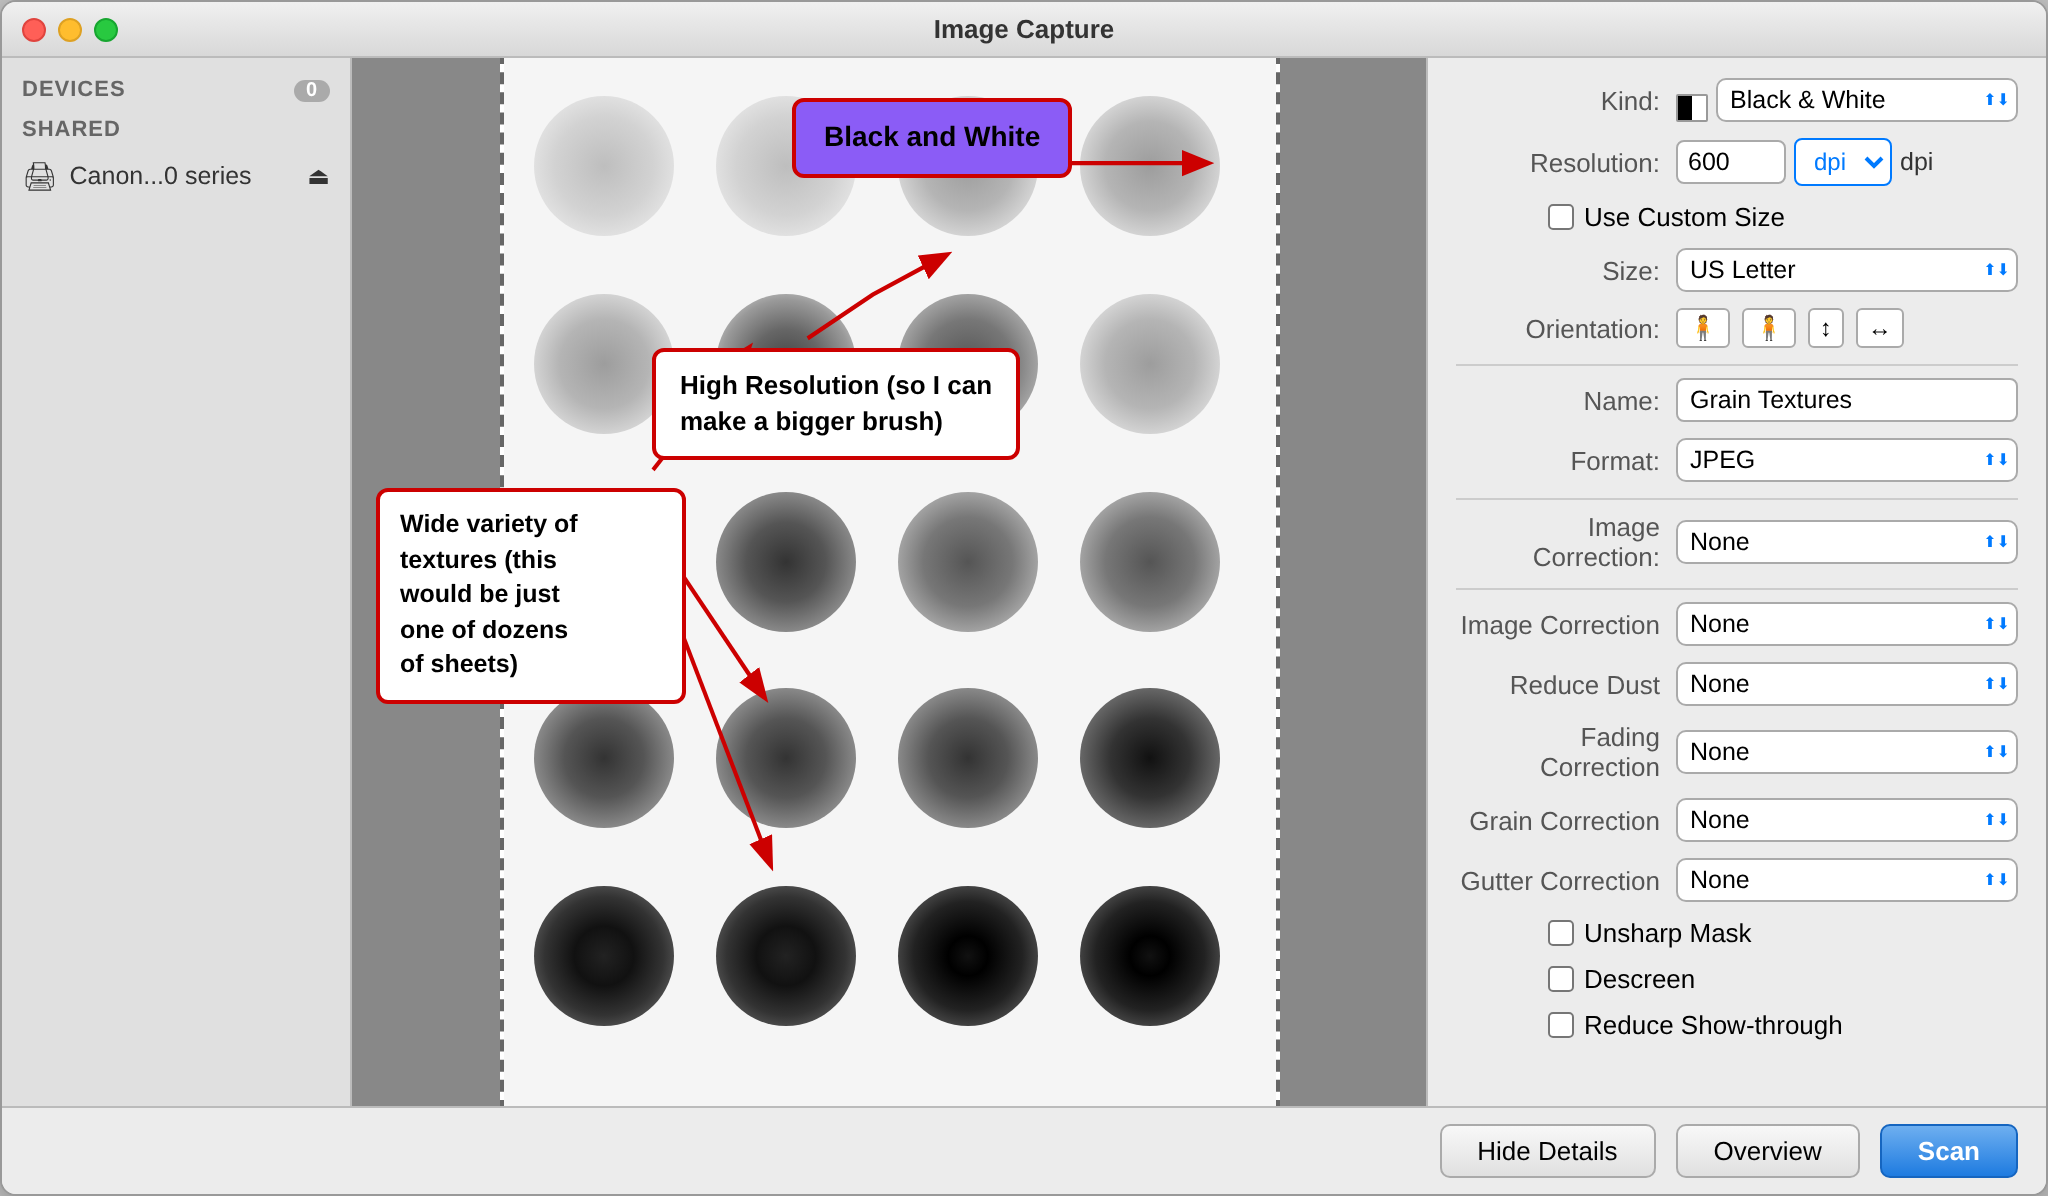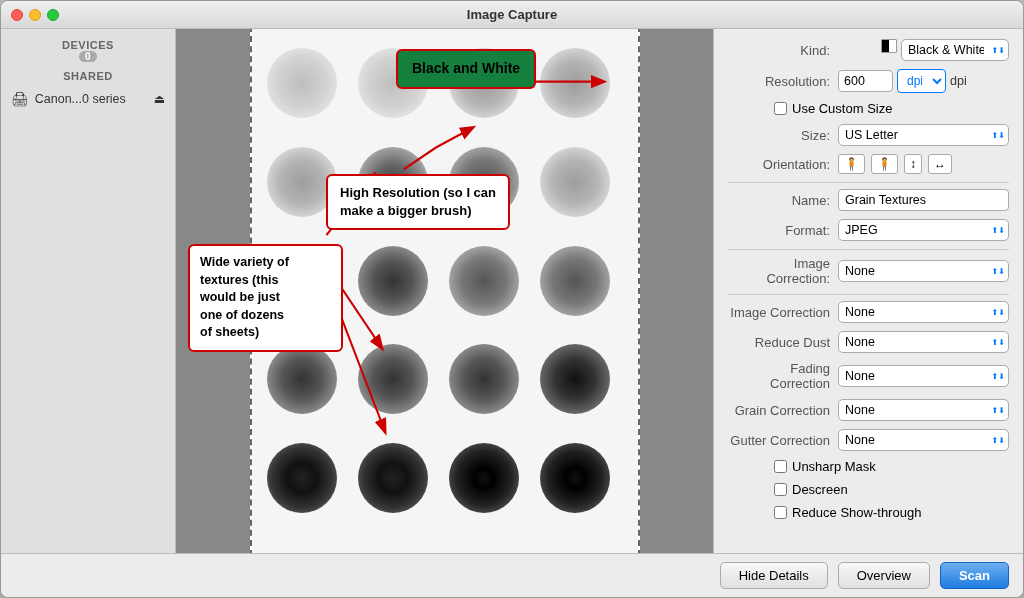--- a/index.html
+++ b/index.html
@@ -78,21 +78,20 @@
     .sidebar-section-header {
       padding: 4px 10px;
       font-size: 11px;
       font-weight: 700;
       color: #666;
       text-transform: uppercase;
       letter-spacing: 0.5px;
       display: flex;
       align-items: center;
       justify-content: space-between;
-      flex-direction: column;
     }
 
     .sidebar-badge {
       background: #aaa;
       color: white;
       border-radius: 8px;
       padding: 0 6px;
       font-size: 10px;
       font-weight: 600;
     }
@@ -454,39 +453,39 @@
 
         <polyline points="280,160 320,135 360,115" stroke="#cc0000" stroke-width="2.5" fill="none" marker-end="url(#arrowhead-red)"></polyline>
 
         <line x1="185" y1="235" x2="240" y2="170" stroke="#cc0000" stroke-width="2.5" marker-end="url(#arrowhead-red)"></line>
 
         <line x1="185" y1="270" x2="250" y2="360" stroke="#cc0000" stroke-width="2.5" marker-end="url(#arrowhead-red)"></line>
 
         <line x1="185" y1="285" x2="255" y2="455" stroke="#cc0000" stroke-width="2.5" marker-end="url(#arrowhead-red)"></line>
       </svg>
 
-      <div class="callout callout-bw" style="position:absolute; top:20px; left:220px; background:#15803d; border:2.5px solid #cc0000; border-radius:6px; padding:8px 14px; font-size:14px; font-weight:700; z-index:20;">
+      <div class="callout callout-bw" style="position:absolute; top:20px; left:220px; background:#8b5cf6; border:2.5px solid #cc0000; border-radius:6px; padding:8px 14px; font-size:14px; font-weight:700; z-index:20;">
         <span>Black and White</span>
       </div>
 
       <div class="callout callout-res" style="position:absolute; top:145px; left:150px; background:white; border:2.5px solid #cc0000; border-radius:6px; padding:8px 12px; font-size:13px; font-weight:700; z-index:20; max-width:200px;">
         <span>High Resolution (so I can<br>make a bigger brush)</span>
       </div>
 
       <div class="callout callout-texture" style="position:absolute; top:215px; left:12px; background:white; border:2.5px solid #cc0000; border-radius:6px; padding:8px 10px; font-size:12.5px; font-weight:700; z-index:20; width:155px;">
         <span>Wide variety of<br>textures (this<br>would be just<br>one of dozens<br>of sheets)</span>
       </div>
     </div>
 
     <div class="right-panel">
 
       <div class="form-row">
         <div class="form-label">Kind:</div>
         <div class="form-control">
-          <div style="display:flex;align-items:flex-start;gap:4px;margin-left:43px;">
+          <div style="display:flex;align-items:flex-end;gap:4px;">
             <span class="kind-icon"></span>
             <div class="select-wrapper">
               <select>
                 <option>Black &amp; White</option>
               </select>
             </div>
           </div>
         </div>
       </div>
 

